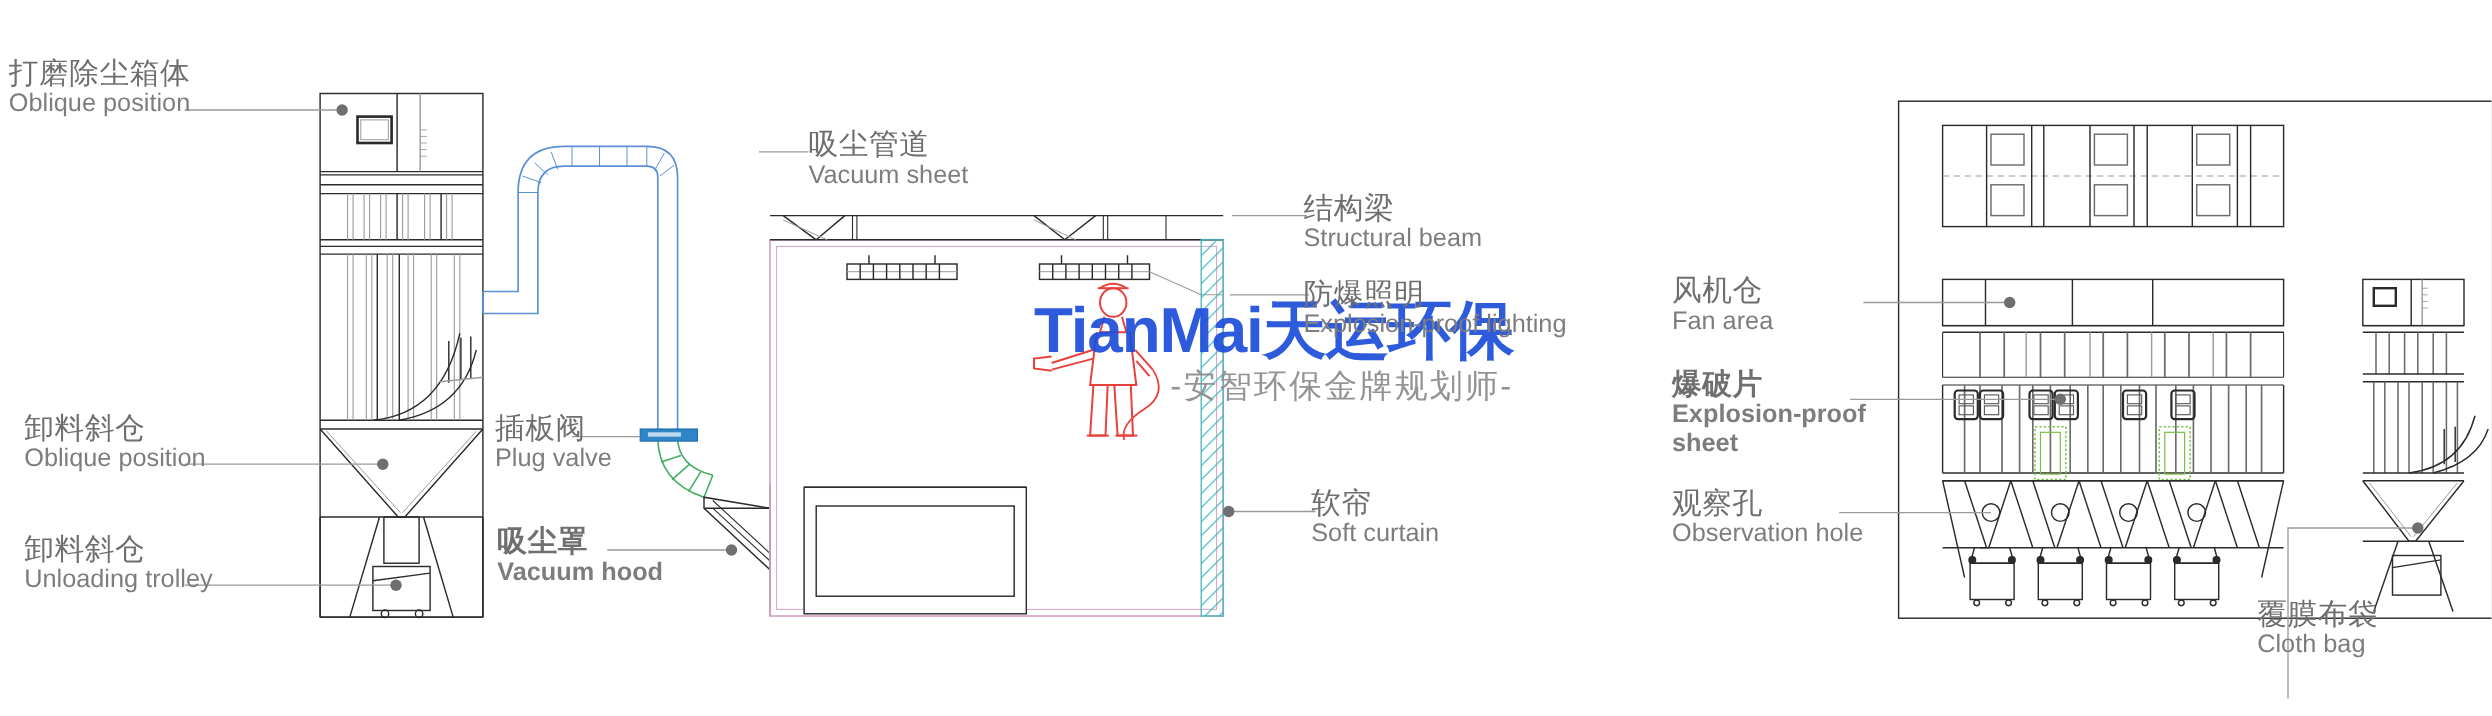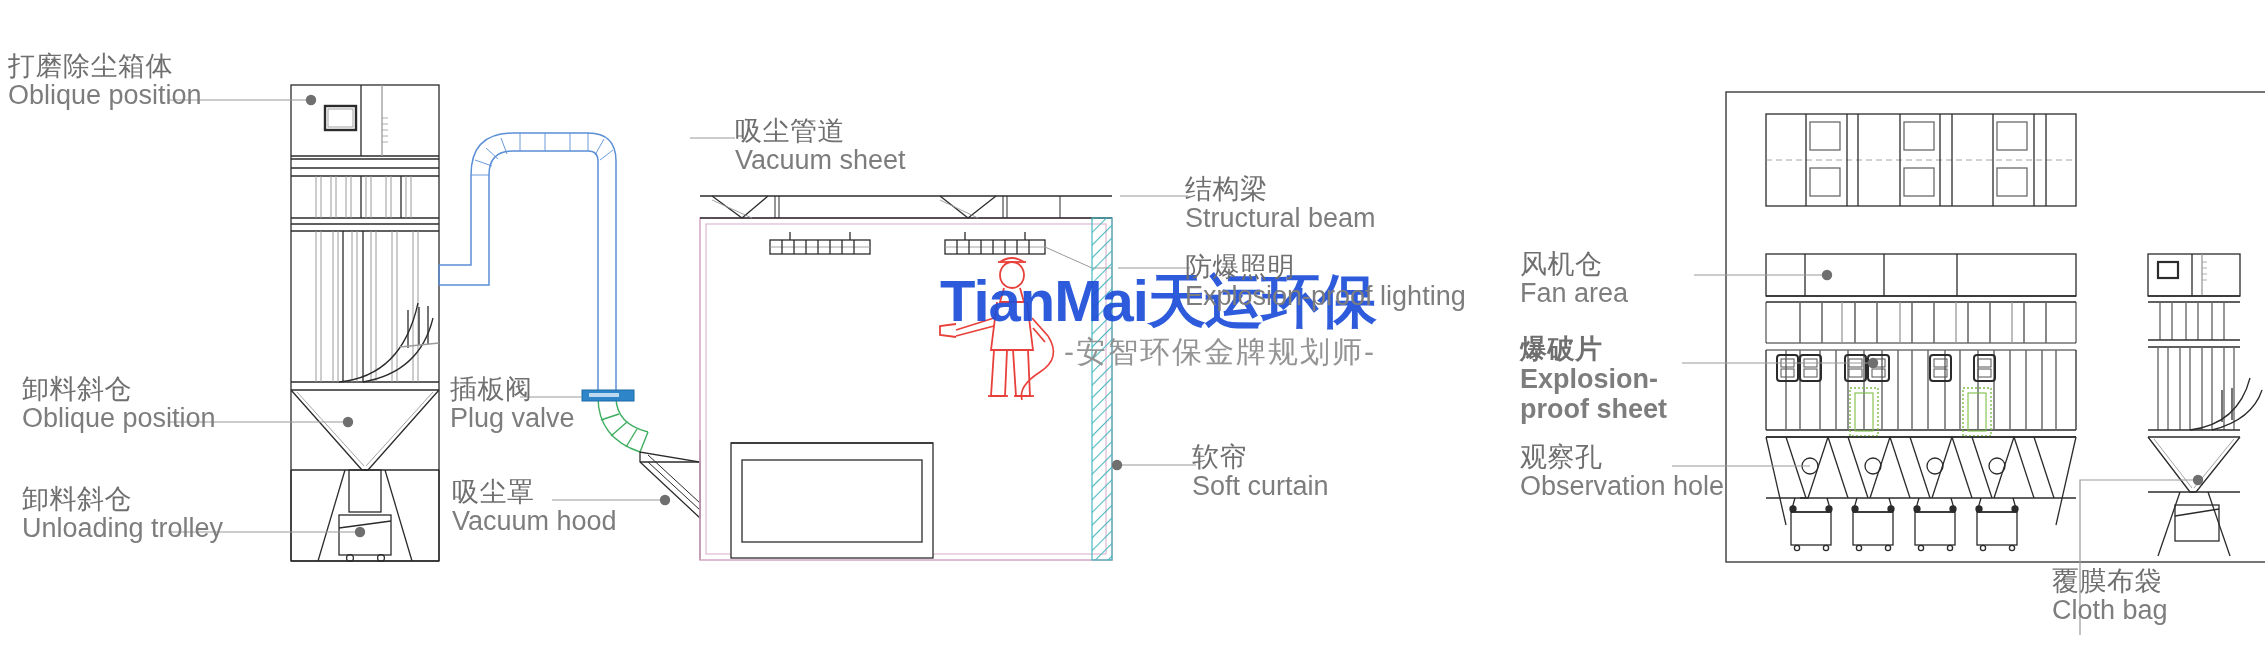--- a/index.html
+++ b/index.html
@@ -7,21 +7,21 @@
     width:2265px;height:651px;position:relative;overflow:hidden;
     font-family:"Liberation Sans","DejaVu Sans",sans-serif;
     color:#6b6b6b;
   }
   .stage{position:absolute;inset:0;}
   svg.draw{position:absolute;left:0;top:0;width:2265px;height:651px;}
 
   
   .label{position:absolute;line-height:1.08;white-space:nowrap;}
   .label .cn{font-size:27px;color:#6f6f6f;letter-spacing:.5px;display:block;}
-  .label .en{font-size:27px;color:#7d7d7d;display:block;}
+  .label .en{font-size:23px;color:#7d7d7d;display:block;}
   .label.wrap{white-space:normal;width:190px;}
   .label.wrap .en{white-space:normal;line-height:1.12;}
 
   
   .watermark{
     position:absolute;left:940px;top:272px;
     pointer-events:none;user-select:none;
   }
   .wm-line1{
     font-size:58px;font-weight:bold;color:#1d4ed8;opacity:.92;
@@ -533,21 +533,21 @@
   <div class="label" style="left:22px;top:485px;">
     <span class="cn">卸料斜仓</span>
     <span class="en">Unloading trolley</span>
   </div>
 
   <div class="label" style="left:450px;top:375px;">
     <span class="cn">插板阀</span>
     <span class="en">Plug valve</span>
   </div>
 
-  <div class="label" style="left:452px;top:478px;">
+  <div class="label" style="left:452px;top:478px;font-weight:bold;">
     <span class="cn">吸尘罩</span>
     <span class="en">Vacuum hood</span>
   </div>
 
   <div class="label" style="left:735px;top:117px;">
     <span class="cn">吸尘管道</span>
     <span class="en">Vacuum sheet</span>
   </div>
 
   <div class="label" style="left:1185px;top:175px;">
@@ -573,18 +573,18 @@
   <div class="label wrap" style="left:1520px;top:335px;font-weight:bold;">
     <span class="cn">爆破片</span>
     <span class="en">Explosion-proof sheet</span>
   </div>
 
   <div class="label" style="left:1520px;top:443px;">
     <span class="cn">观察孔</span>
     <span class="en">Observation hole</span>
   </div>
 
-  <div class="label" style="left:2052px;top:567px;">
+  <div class="label" style="left:2052px;top:544px;">
     <span class="cn">覆膜布袋</span>
     <span class="en">Cloth bag</span>
   </div>
 
 </div>
 
 </body></html>

